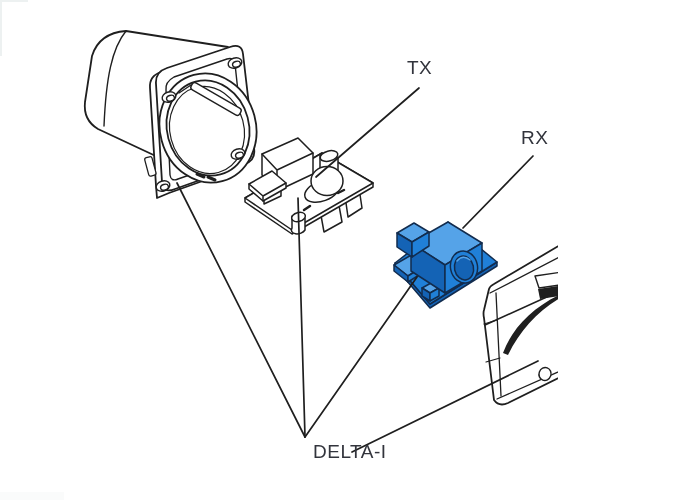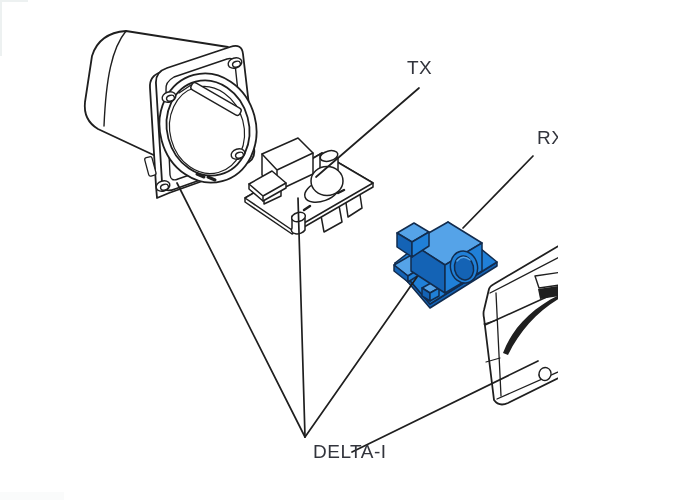--- a/index.html
+++ b/index.html
@@ -149,16 +149,16 @@
       <line x1="419" y1="88" x2="316" y2="177"></line>
       <line x1="533" y1="156" x2="463" y2="228"></line>
       <line x1="177" y1="183" x2="305" y2="437"></line>
       <line x1="298" y1="198" x2="305" y2="437"></line>
       <line x1="417" y1="277" x2="305" y2="437"></line>
       <line x1="352" y1="452" x2="538" y2="361"></line>
     </g>
   </svg>
 
   <div class="part-label" style="left:407px;top:58px;">TX</div>
-  <div class="part-label" style="left:521px;top:128px;margin-left:16px;">RX</div>
+  <div class="part-label" style="left:521px;top:128px;">RX</div>
   <div class="part-label" style="left:266px;top:442px;margin-left:47px;">DELTA-I</div>
 
 </div>
 
 </body></html>

